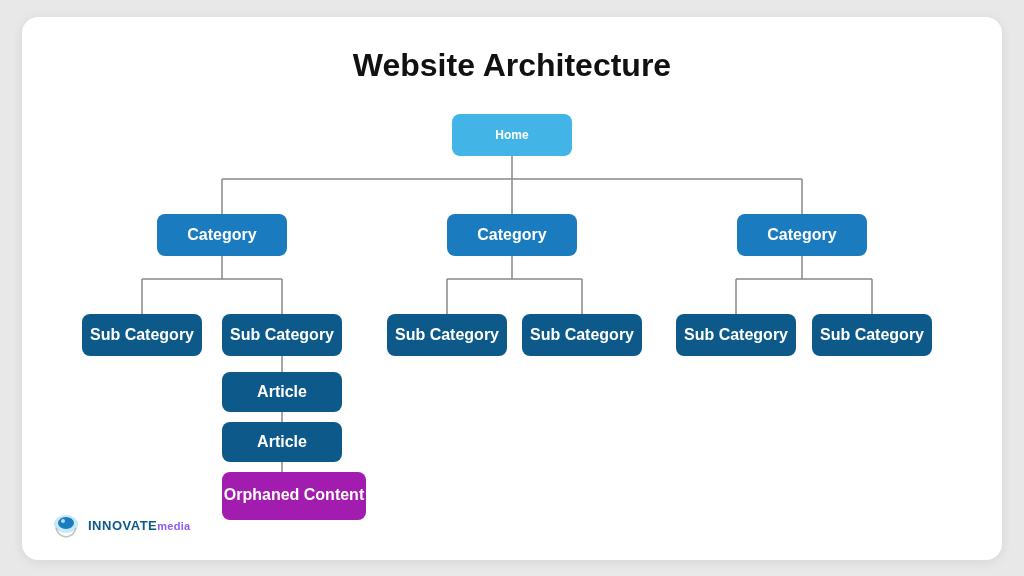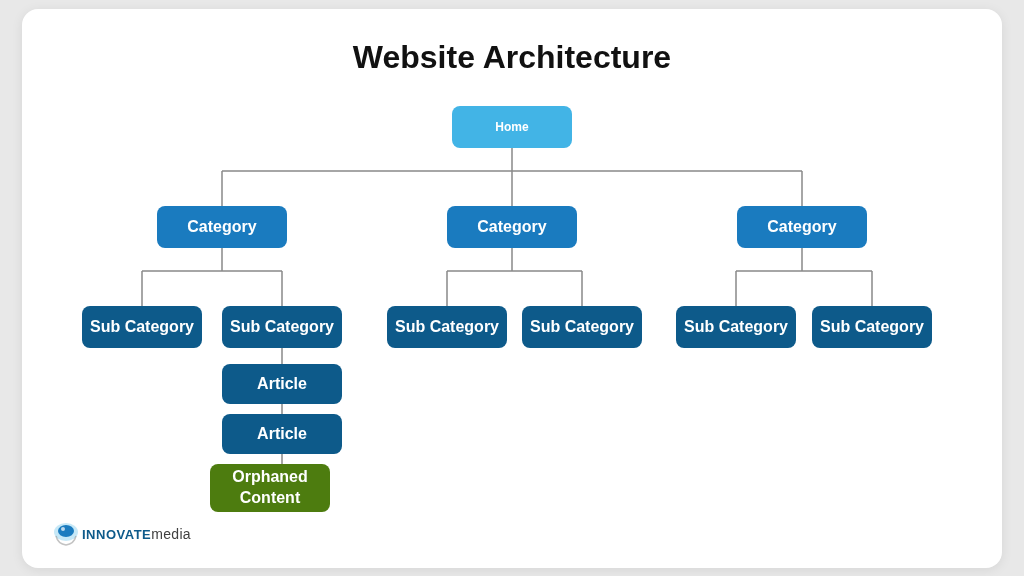--- a/index.html
+++ b/index.html
@@ -11,21 +11,21 @@
       justify-content: center;
       min-height: 100vh;
       font-family: 'Arial', sans-serif;
     }
 
     .card {
       background: #ffffff;
       border-radius: 16px;
       width: 980px;
       min-height: 540px;
-      padding: 30px 40px 32px 40px;
+      padding: 30px 40px 16px 40px;
       position: relative;
       box-shadow: 0 2px 12px rgba(0,0,0,0.08);
     }
 
     .page-title {
       text-align: center;
       font-size: 32px;
       font-weight: 800;
       color: #111;
       margin-bottom: 30px;
@@ -41,20 +41,21 @@
       overflow: visible;
     }
 
     
     .logo {
       position: absolute;
       bottom: 18px;
       left: 28px;
       display: flex;
       align-items: center;
+      gap: 6px;
     }
     .logo-icon {
       width: 32px;
       height: 32px;
     }
 
     
     line, path {
       stroke: #888;
       stroke-width: 1.5;
@@ -128,28 +129,28 @@
     <div class="abs-node" style="left:20px; top:200px; width:120px; height:42px; background:#0d5a8a;">Sub Category</div>
     <div class="abs-node" style="left:160px; top:200px; width:120px; height:42px; background:#0d5a8a;">Sub Category</div>
     <div class="abs-node" style="left:325px; top:200px; width:120px; height:42px; background:#0d5a8a;">Sub Category</div>
     <div class="abs-node" style="left:460px; top:200px; width:120px; height:42px; background:#0d5a8a;">Sub Category</div>
     <div class="abs-node" style="left:614px; top:200px; width:120px; height:42px; background:#0d5a8a;">Sub Category</div>
     <div class="abs-node" style="left:750px; top:200px; width:120px; height:42px; background:#0d5a8a;">Sub Category</div>
 
     <div class="abs-node" style="left:160px; top:258px; width:120px; height:40px; background:#0d5a8a;">Article</div>
     <div class="abs-node" style="left:160px; top:308px; width:120px; height:40px; background:#0d5a8a;">Article</div>
 
-    <div class="abs-node" style="left:148px; top:358px; width:120px; height:48px; background:#4d7c0f; line-height:1.3;">Orphaned Content</div>
+    <div class="abs-node" style="left:160px; top:358px; width:144px; height:48px; background:#a21caf; line-height:1.3;">Orphaned Content</div>
   </div>
 
   <div class="logo">
     <svg class="logo-icon" viewBox="0 0 32 32" xmlns="http://www.w3.org/2000/svg">
       <ellipse cx="16" cy="14" rx="12" ry="9" fill="#42b4e6" opacity="0.3"></ellipse>
       <path d="M6 18 Q8 26 16 27 Q24 26 26 18" fill="#1a7bbf" opacity="0.5"></path>
       <ellipse cx="16" cy="13" rx="8" ry="6" fill="#1a7bbf"></ellipse>
       <circle cx="13" cy="11" r="2" fill="#fff" opacity="0.7"></circle>
     </svg>
     <div style="display:flex; align-items:baseline; gap:0;">
       <span style="font-size:13px; font-weight:800; color:#0d5a8a; letter-spacing:0.5px;">INNOVATE</span>
-      <span style="font-size:14px; font-weight:400; color:#404040; letter-spacing:0.3px;">media</span>
+      <span style="font-size:11px; font-weight:700; color:#8b5cf6; letter-spacing:0.3px;">media</span>
     </div>
   </div>
 </div>
 
 </body></html>

